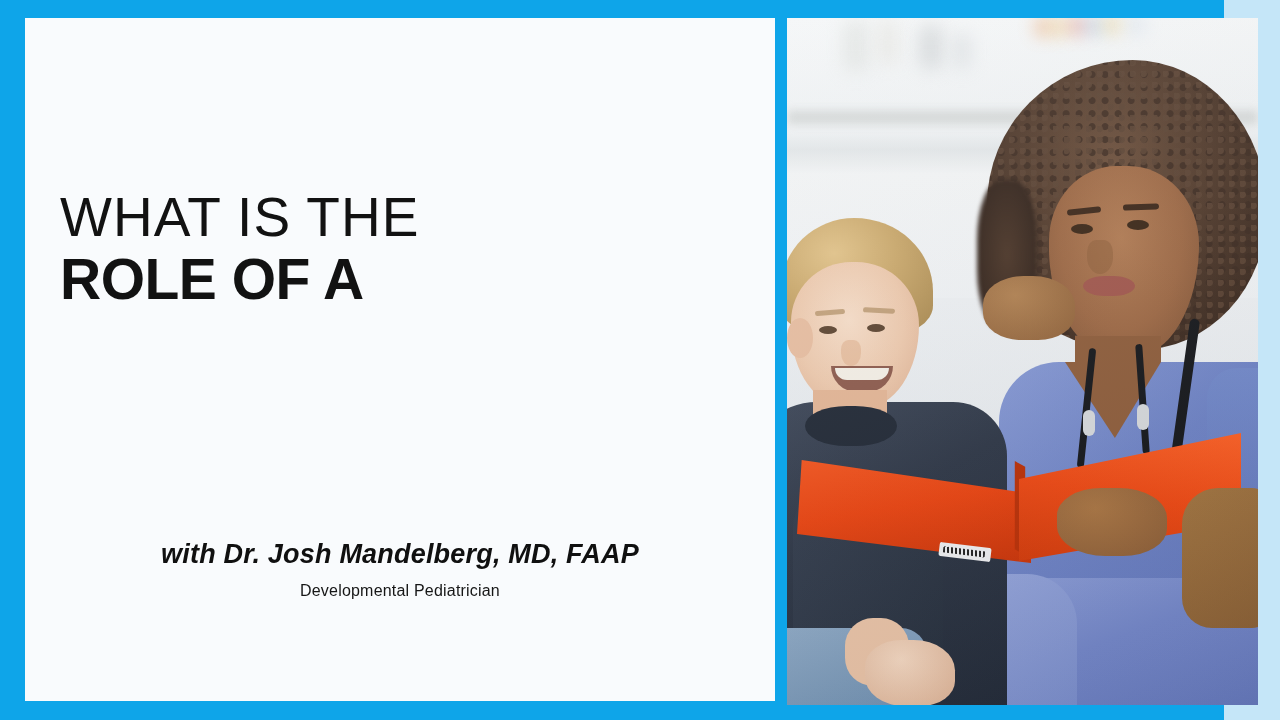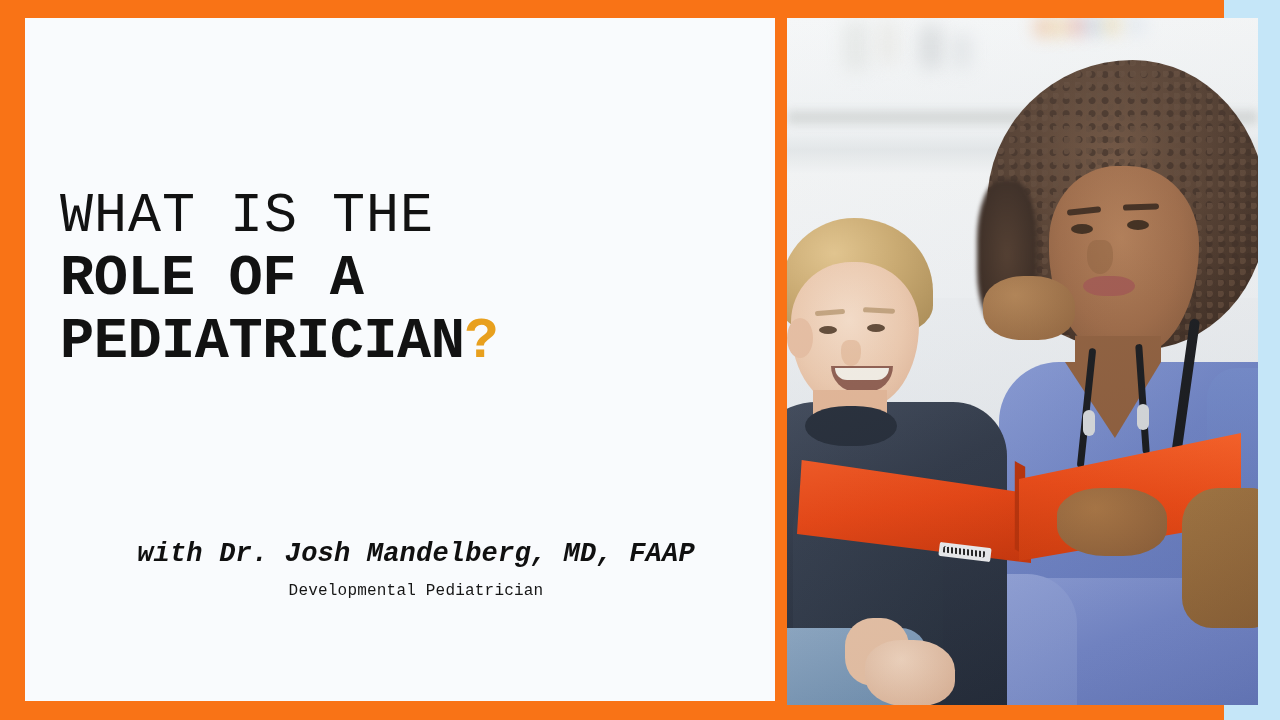--- a/index.html
+++ b/index.html
@@ -11,22 +11,21 @@
     height: 720px;
     overflow: hidden;
     font-family: "Liberation Sans", sans-serif;
     background: #c5e6f8;
   }
 
   #slide {
     position: relative;
     width: 1224px;
     height: 720px;
-    background: #f97316;
-    font-family: Liberation Mono, monospace;
+    background: #0ea5e9;
   }
 
   
   #text-card {
     position: absolute;
     left: 25px;
     top: 18px;
     width: 750px;
     height: 683px;
     background: #f9fbfd;
@@ -65,21 +64,20 @@
     font-weight: 800;
   }
 
   
   #subtitle-block {
     position: absolute;
     left: 0;
     top: 518px;
     width: 750px;
     text-align: center;
-    padding-left: 16px;
   }
 
   #presenter-line {
     display: block;
     font-size: 27px;
     font-weight: 700;
     font-style: italic;
     color: #101010;
     letter-spacing: 0.2px;
     line-height: 36px;
@@ -466,21 +464,20 @@
 </head>
 <body>
 
 <div id="slide">
 
   <div id="text-card">
 
     <div id="title-block">
       <span class="title-line title-light">WHAT IS THE</span>
       <span class="title-line title-bold">ROLE OF A</span>
-      <span class="title-line title-bold"><span>PEDIATRICIAN</span><span class="qmark">?</span></span>
     </div>
 
     <div id="subtitle-block">
       <span id="presenter-line">with Dr. Josh Mandelberg, MD, FAAP</span>
       <span id="presenter-role">Developmental Pediatrician</span>
     </div>
 
   </div>
 
   <div id="photo-panel">

